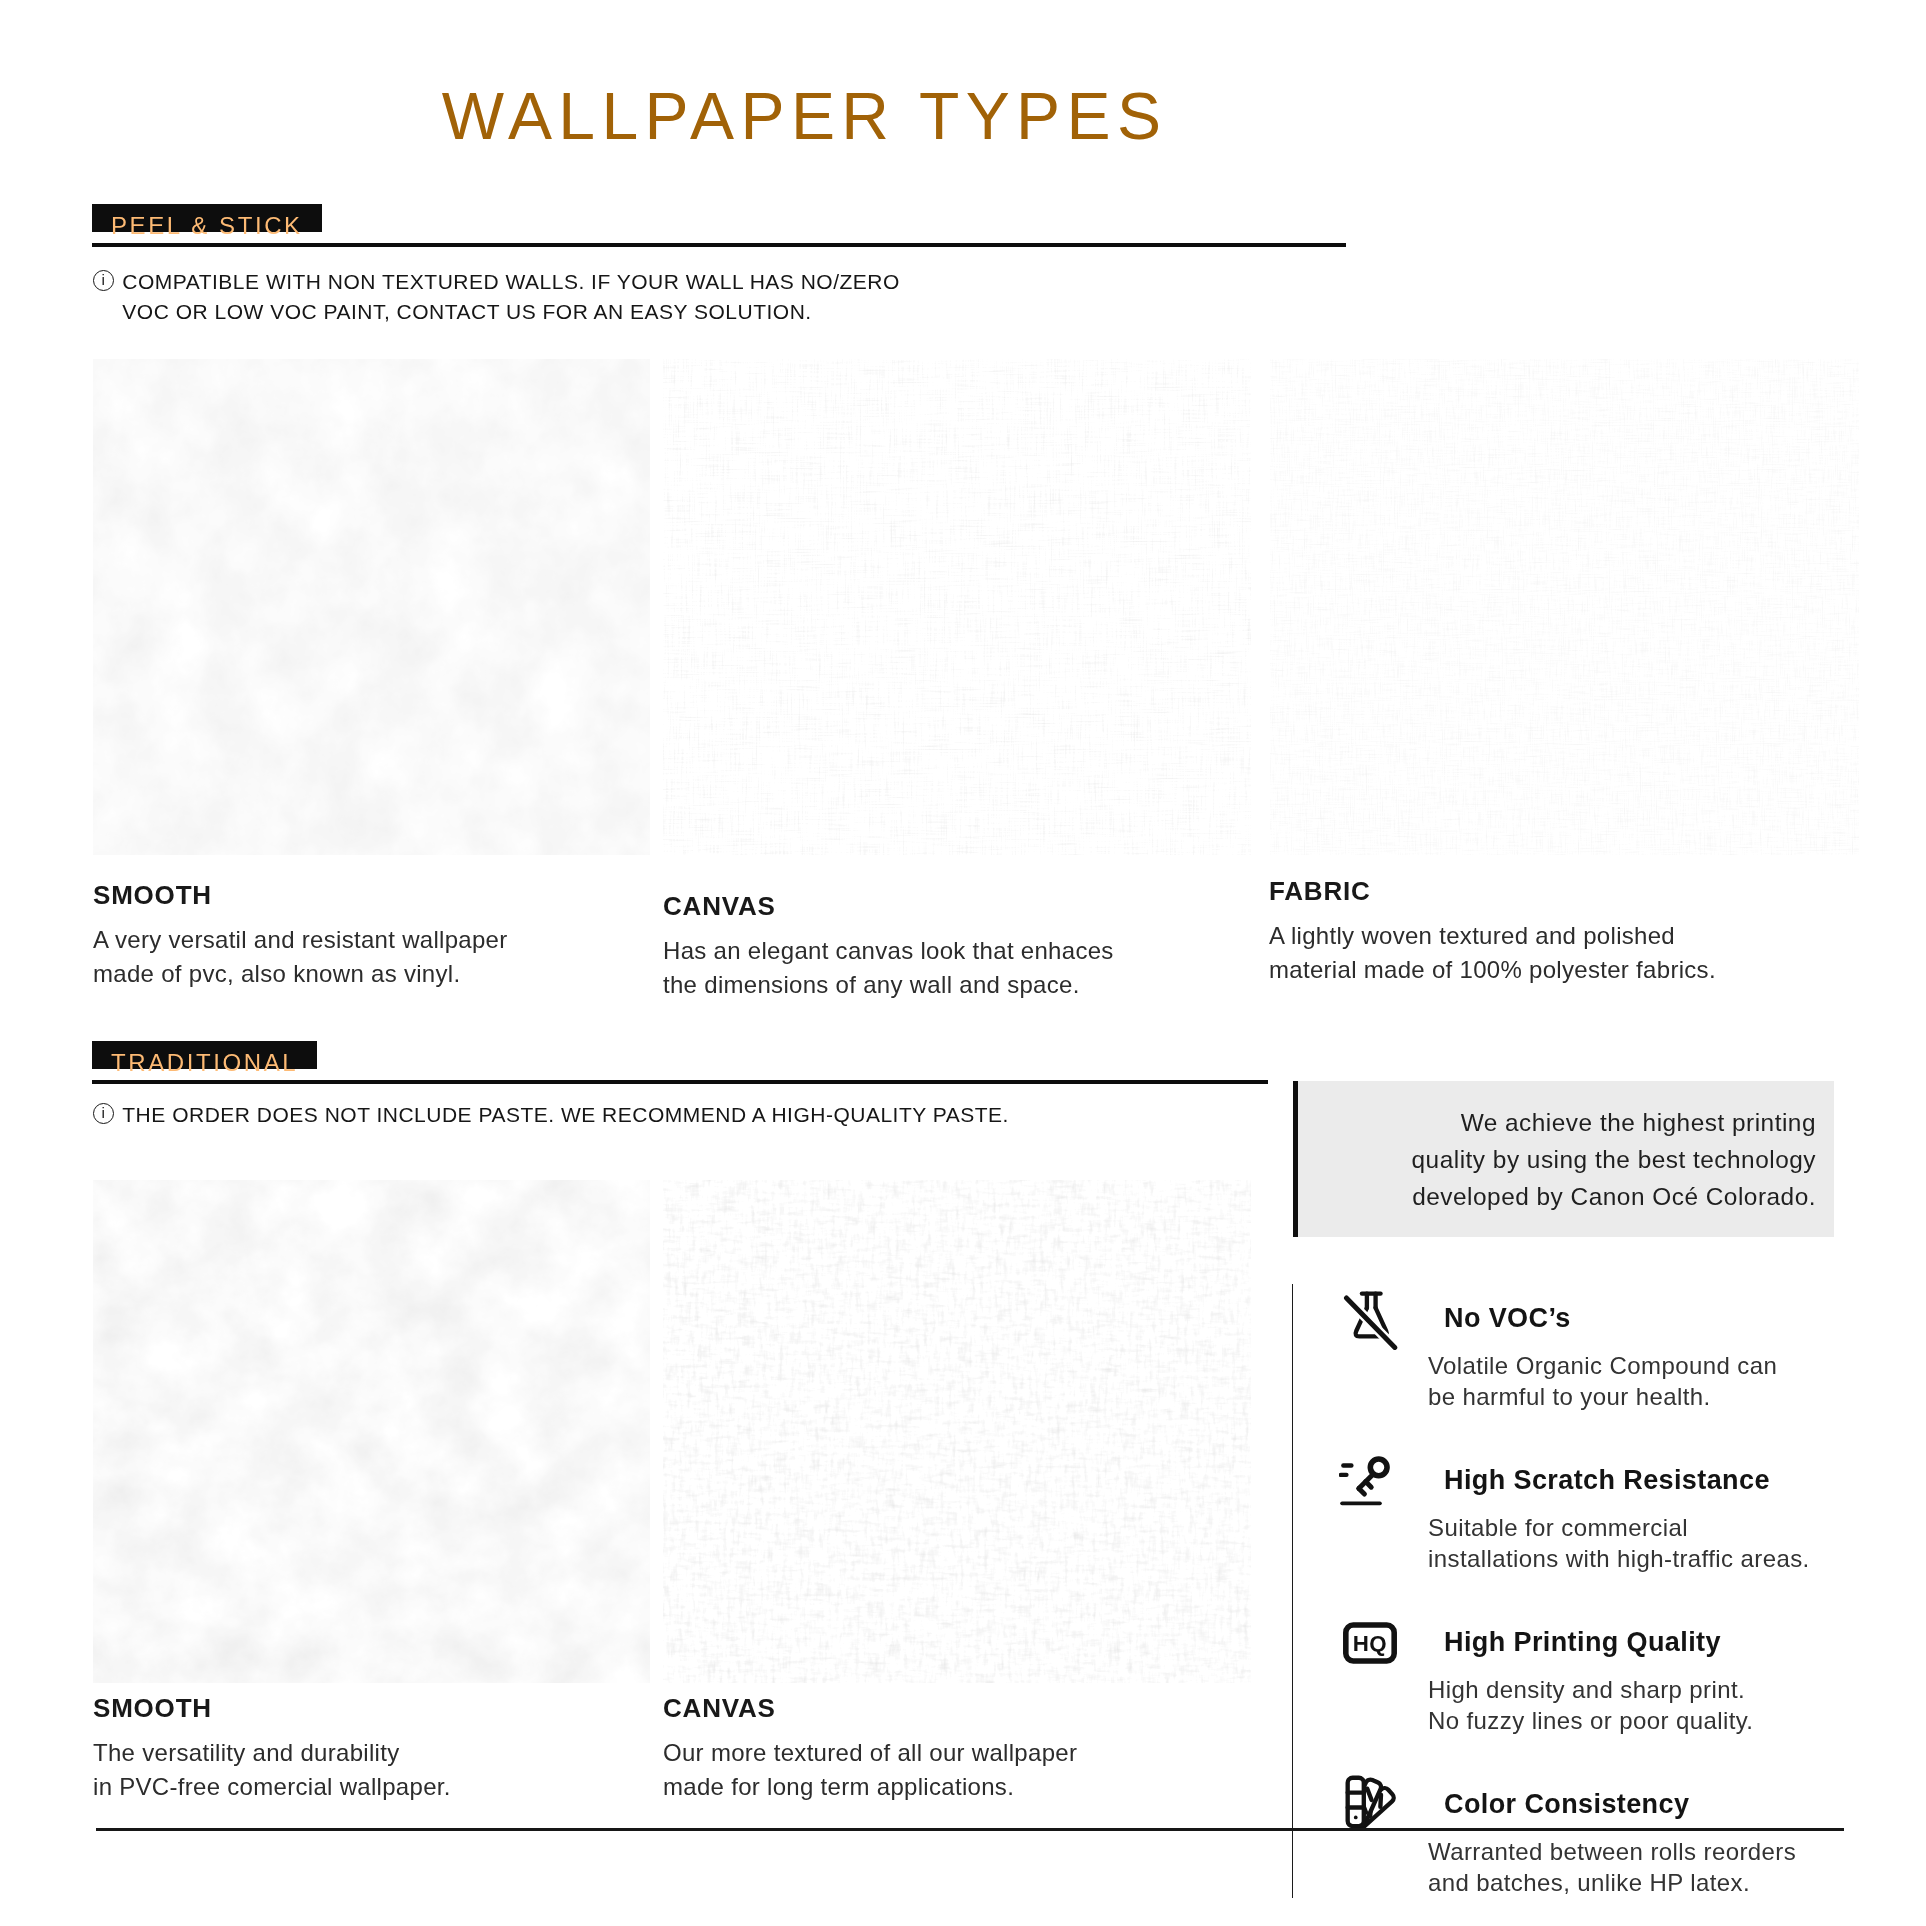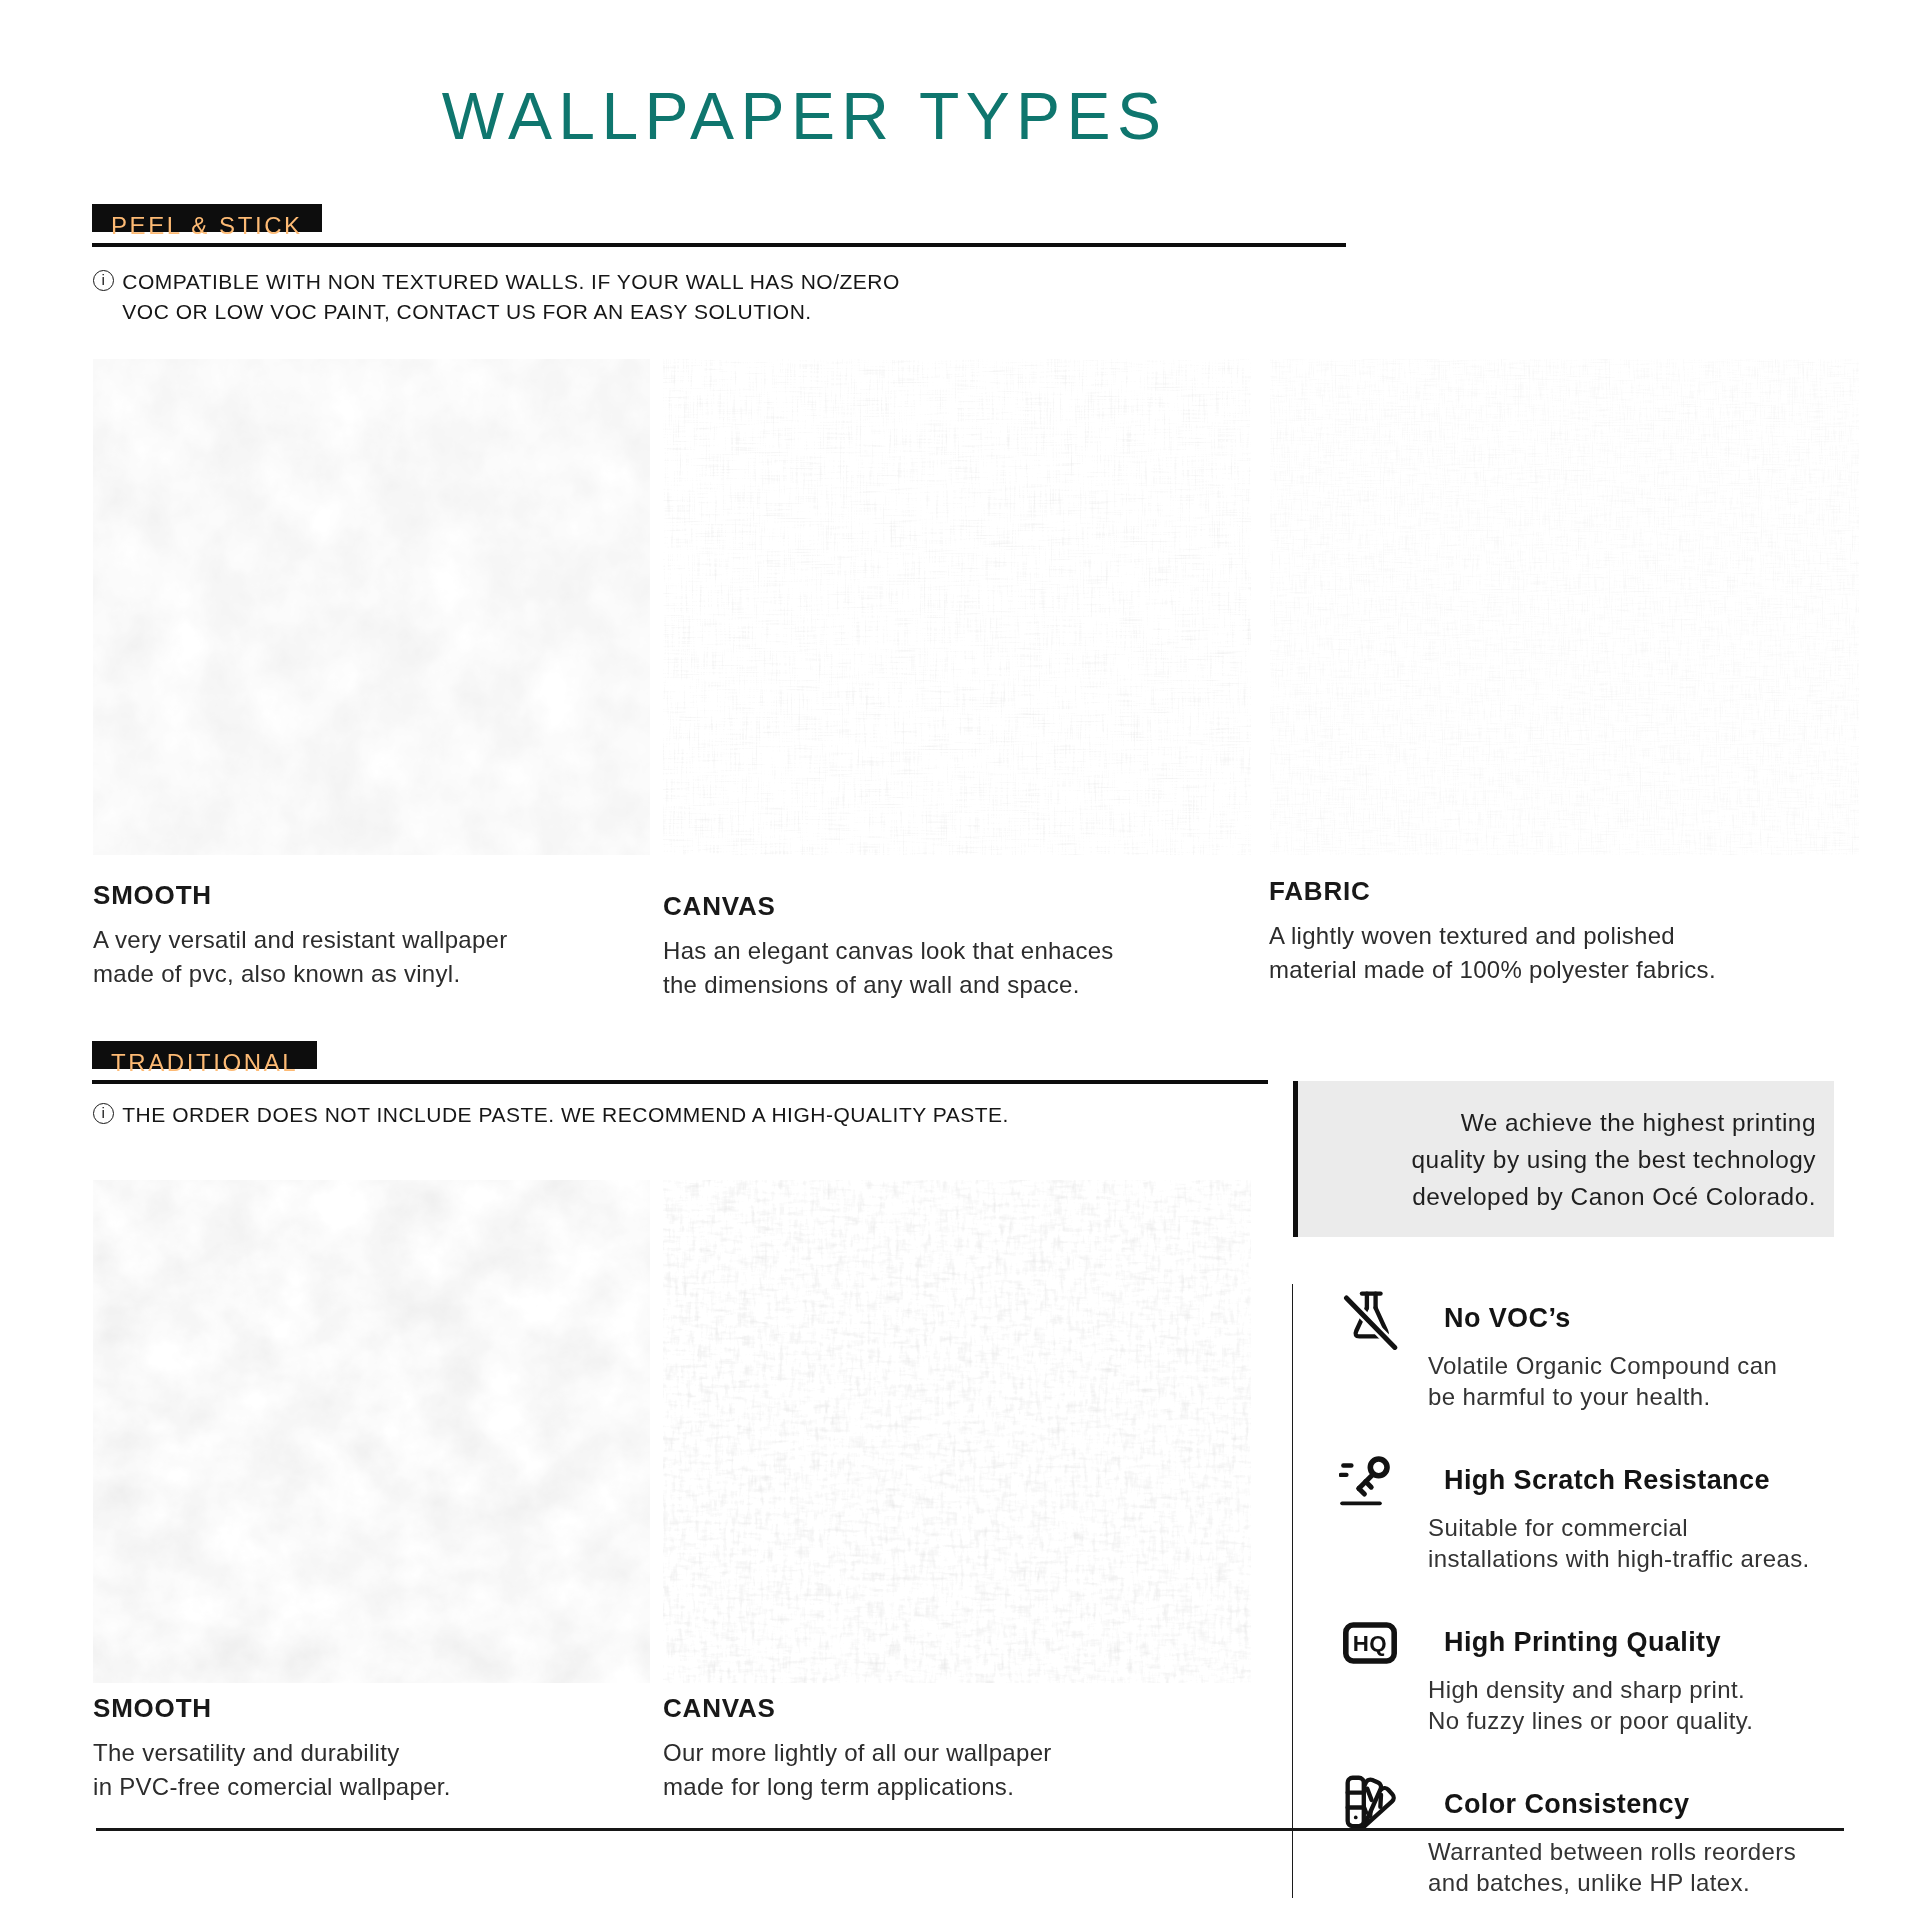--- a/index.html
+++ b/index.html
@@ -13,21 +13,21 @@
 
   
   .page-title {
     position: absolute;
     left: 0; top: 78px;
     width: 1609px;
     text-align: center;
     font-size: 66px;
     font-weight: 400;
     letter-spacing: 6.4px;
-    color: #0f766e;
+    color: #a16207;
     margin: 0;
     white-space: nowrap;
   }
 
   
   .sec-header { position: absolute; height: 43px; }
   .sec-rule {
     position: absolute; left: 0; top: 39px;
     height: 3.9px; width: 100%;
     background: #0d0d0d;
@@ -292,21 +292,21 @@
   <div class="cap" style="left:93px; top:1693px; width:557px;">
     <h3>SMOOTH</h3>
     <div class="desc">
       <span class="l">The versatility and durability</span>
       <span class="l">in PVC-free comercial wallpaper.</span>
     </div>
   </div>
   <div class="cap" style="left:663px; top:1693px; width:588px;">
     <h3>CANVAS</h3>
     <div class="desc">
-      <span class="l">Our more lightly of all our wallpaper</span>
+      <span class="l">Our more textured of all our wallpaper</span>
       <span class="l">made for long term applications.</span>
     </div>
   </div>
 
   <aside class="qbox" style="left:1293px; top:1081px;text-align:right;">
     <span class="l">We achieve the highest printing</span>
     <span class="l">quality by using the best technology</span>
     <span class="l">developed by Canon Océ Colorado.</span>
   </aside>
 

